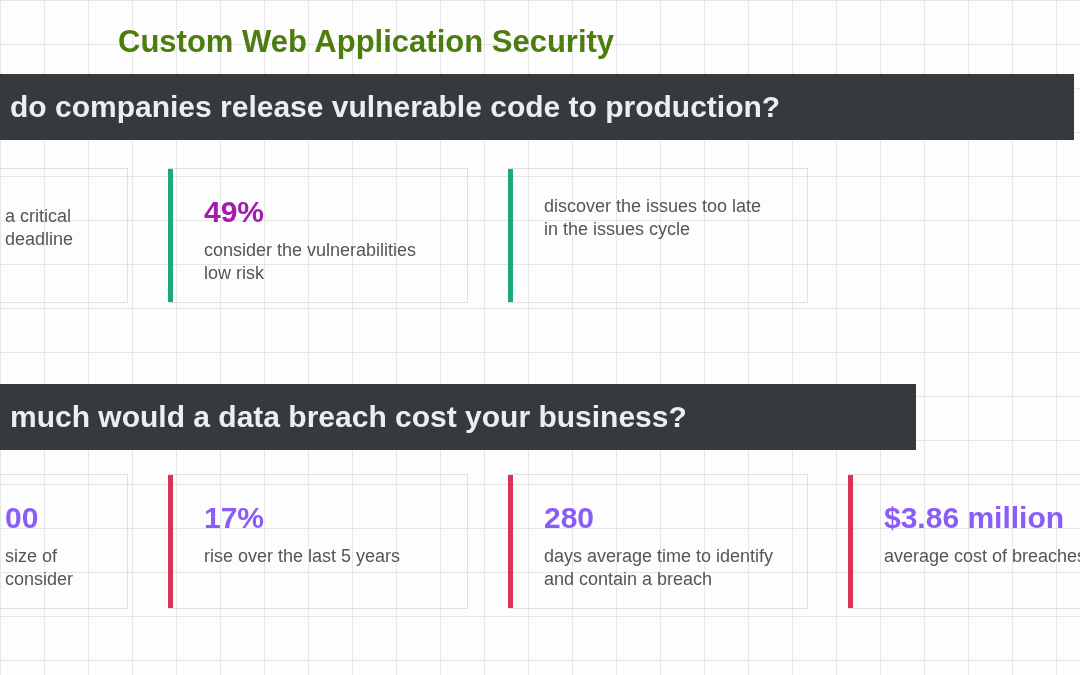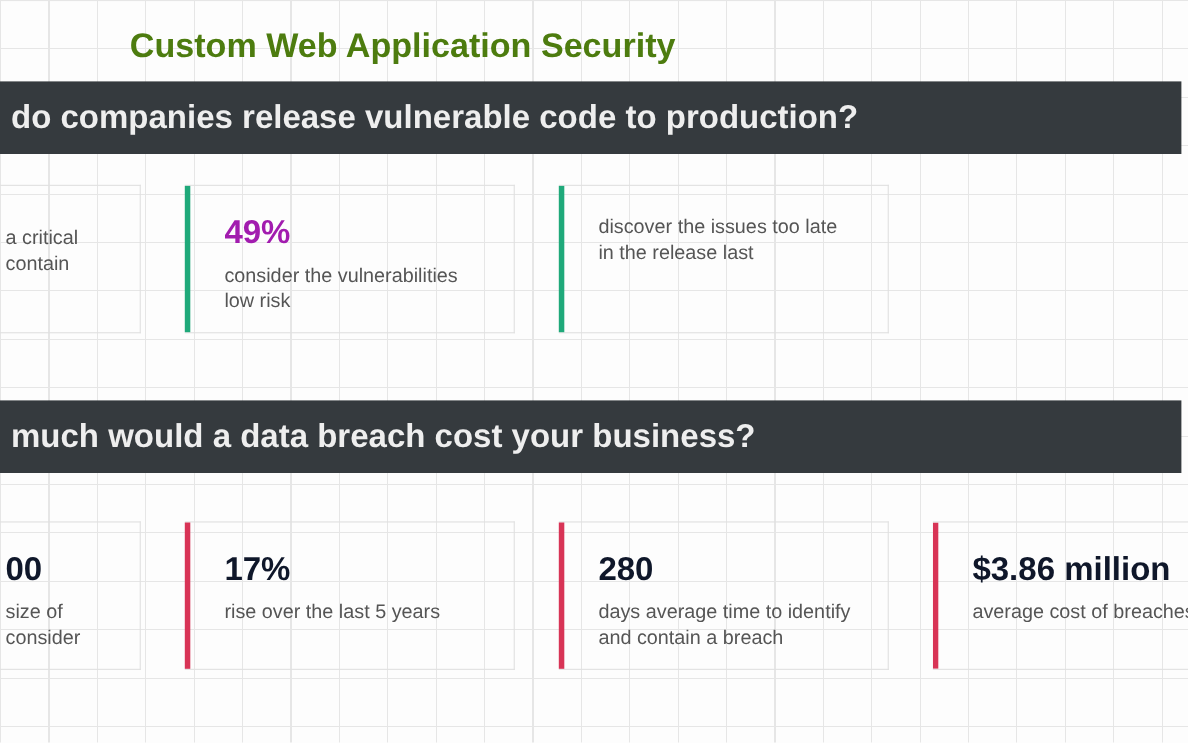--- a/index.html
+++ b/index.html
@@ -26,21 +26,21 @@
   .band {
     position: absolute;
     left: 0;
     background: #353a3e;
     color: #eeeeee;
     padding: 16px 0 16px 10px;
     font-size: 30px;
     font-weight: 700;
   }
   .band1 { top: 74px;  width: 1074px; }
-  .band2 { top: 364px; width: 1074px; }
+  .band2 { top: 384px; width: 916px; }
 
   .card-row {
     position: absolute;
     left: 0;
     display: flex;
   }
   .row1 { top: 168px; }
   .row2 { top: 474px; }
 
   .card {
@@ -71,21 +71,21 @@
 
   .row2 .c3 { width: 280px; margin-right: 0; border-right: none; overflow: hidden;}
 
   .stat {
     font-size: 30px;
     font-weight: 700;
     margin-bottom: 10px;
     white-space: nowrap;
   }
   .row1 .stat { color: #a21caf; }
-  .row2 .stat { color: #0f172a; }
+  .row2 .stat { color: #8b5cf6; }
   .desc {
     font-size: 18px;
     line-height: 1.3;
     color: #555;
     font-weight: 400;
   }
 
   
   .edge {
     position:absolute;
@@ -98,28 +98,28 @@
 
 <div class="edge"></div>
 
 <div class="title">Custom Web Application Security</div>
 
 <div class="band band1">do companies release vulnerable code to production?</div>
 
 <div class="card-row row1">
   <div class="card c0">
     <div class="stat"></div>
-    <div class="desc">a critical contain</div>
+    <div class="desc">a critical deadline</div>
   </div>
   <div class="card c1">
     <div class="stat">49%</div>
     <div class="desc">consider the vulnerabilities low risk</div>
   </div>
   <div class="card c2">
-    <div class="desc">discover the issues too late in the release last</div>
+    <div class="desc">discover the issues too late in the issues cycle</div>
   </div>
 </div>
 
 <div class="band band2">much would a data breach cost your business?</div>
 
 <div class="card-row row2">
   <div class="card c0">
     <div class="stat">00</div>
     <div class="desc">size of consider</div>
   </div>

